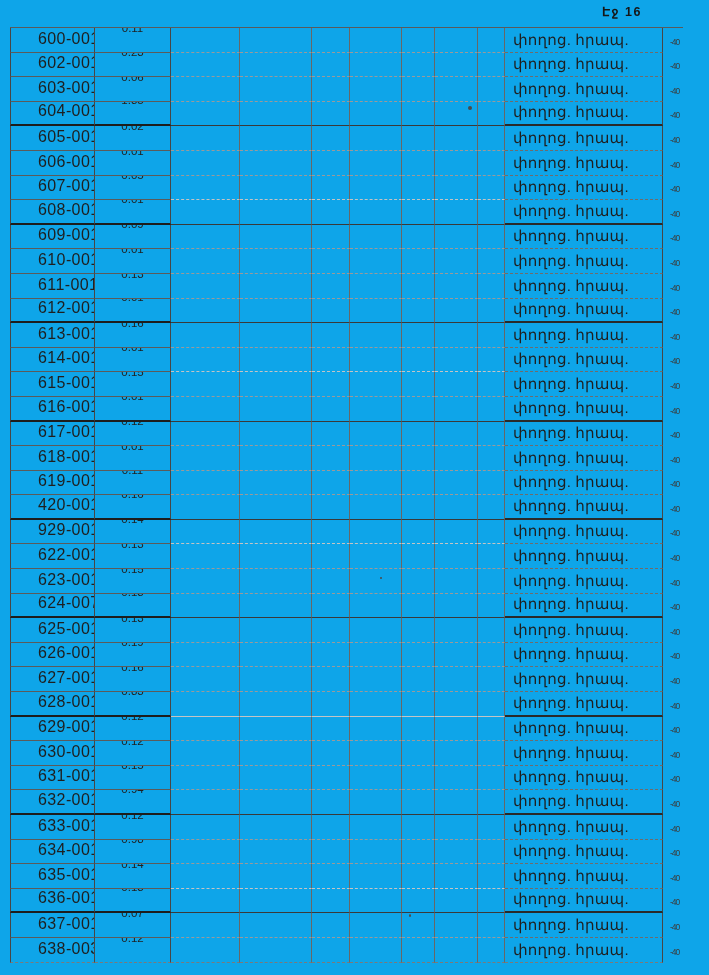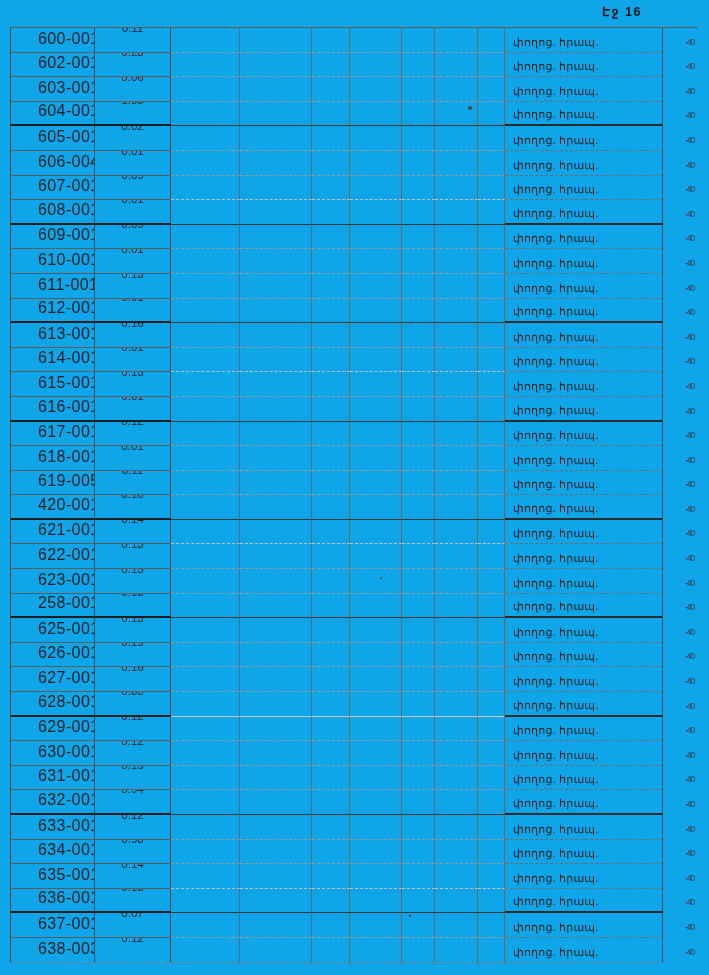--- a/index.html
+++ b/index.html
@@ -20,30 +20,30 @@
   .cell{
     box-sizing:border-box;display:flex;align-items:flex-end;
     border-right:1px solid #474747;border-bottom:1px solid #5b5b5b;
     overflow:hidden;white-space:nowrap;
   }
   .row .cell:first-child{border-left:1px solid #474747;}
   .c0{width:85px;padding:0 0 4px 27px;font-size:16px;letter-spacing:.4px;}
   .c1{width:76px;justify-content:center;padding-bottom:18px;font-size:11.5px;}
   .c2{width:69px;} .c3{width:72px;} .c4{width:38px;} .c5{width:52px;}
   .c6{width:33px;} .c7{width:43px;} .c8{width:27px;}
-  .c9{width:158px;padding:0 0 3px 8px;font-size:11px;letter-spacing:.2px;}
+  .c9{width:158px;padding:0 0 3px 8px;font-size:15px;letter-spacing:.2px;}
   .cell.empty{border-bottom:1px dashed #9a9a9a;border-right-color:#676767;}
   .cell.c9{border-bottom:1px dashed #6d6d6d;}
   .row.heavy .cell{border-bottom:2px solid #1d1d1d;}
   .row.heavy .cell.empty{border-bottom:1px solid #3a3a3a;}
   .row.heavy .cell.c9{border-bottom:2px solid #2a2a2a;}
   .row:nth-child(7n) .cell.empty{border-bottom-color:#c4c4c4;}
   .row:last-child .cell{border-bottom:1px dashed #7a7a7a;}
   .edge{
-    width:13px;margin-left:22px;overflow:hidden;white-space:nowrap;
+    width:13px;margin-left:7px;overflow:hidden;white-space:nowrap;
     display:flex;align-items:flex-end;padding-bottom:6px;
     font-size:8.5px;color:#3c3c3c;letter-spacing:-1px;
   }
   .speck{position:absolute;background:#4a4a4a;border-radius:50%;}
   .speck.s1{left:468px;top:106px;width:4px;height:4px;}
   .speck.s2{left:380px;top:577px;width:2px;height:2px;}
   .speck.s3{left:409px;top:914px;width:2px;height:3px;}
 </style>
 </head>
 <body>
@@ -111,21 +111,21 @@
         <div class="cell c3 empty"></div>
         <div class="cell c4 empty"></div>
         <div class="cell c5 empty"></div>
         <div class="cell c6 empty"></div>
         <div class="cell c7 empty"></div>
         <div class="cell c8 empty"></div>
         <div class="cell c9">փողոց. հրապ.</div>
         <div class="edge">-40</div>
       </div>
       <div class="row">
-        <div class="cell c0">606-004</div>
+        <div class="cell c0">606-001</div>
         <div class="cell c1">0.01</div>
         <div class="cell c2 empty"></div>
         <div class="cell c3 empty"></div>
         <div class="cell c4 empty"></div>
         <div class="cell c5 empty"></div>
         <div class="cell c6 empty"></div>
         <div class="cell c7 empty"></div>
         <div class="cell c8 empty"></div>
         <div class="cell c9">փողոց. հրապ.</div>
         <div class="edge">-40</div>
@@ -280,21 +280,21 @@
         <div class="cell c3 empty"></div>
         <div class="cell c4 empty"></div>
         <div class="cell c5 empty"></div>
         <div class="cell c6 empty"></div>
         <div class="cell c7 empty"></div>
         <div class="cell c8 empty"></div>
         <div class="cell c9">փողոց. հրապ.</div>
         <div class="edge">-40</div>
       </div>
       <div class="row">
-        <div class="cell c0">619-005</div>
+        <div class="cell c0">619-001</div>
         <div class="cell c1">0.11</div>
         <div class="cell c2 empty"></div>
         <div class="cell c3 empty"></div>
         <div class="cell c4 empty"></div>
         <div class="cell c5 empty"></div>
         <div class="cell c6 empty"></div>
         <div class="cell c7 empty"></div>
         <div class="cell c8 empty"></div>
         <div class="cell c9">փողոց. հրապ.</div>
         <div class="edge">-40</div>
@@ -306,21 +306,21 @@
         <div class="cell c3 empty"></div>
         <div class="cell c4 empty"></div>
         <div class="cell c5 empty"></div>
         <div class="cell c6 empty"></div>
         <div class="cell c7 empty"></div>
         <div class="cell c8 empty"></div>
         <div class="cell c9">փողոց. հրապ.</div>
         <div class="edge">-40</div>
       </div>
       <div class="row">
-        <div class="cell c0">621-001</div>
+        <div class="cell c0">929-001</div>
         <div class="cell c1">0.14</div>
         <div class="cell c2 empty"></div>
         <div class="cell c3 empty"></div>
         <div class="cell c4 empty"></div>
         <div class="cell c5 empty"></div>
         <div class="cell c6 empty"></div>
         <div class="cell c7 empty"></div>
         <div class="cell c8 empty"></div>
         <div class="cell c9">փողոց. հրապ.</div>
         <div class="edge">-40</div>
@@ -345,21 +345,21 @@
         <div class="cell c3 empty"></div>
         <div class="cell c4 empty"></div>
         <div class="cell c5 empty"></div>
         <div class="cell c6 empty"></div>
         <div class="cell c7 empty"></div>
         <div class="cell c8 empty"></div>
         <div class="cell c9">փողոց. հրապ.</div>
         <div class="edge">-40</div>
       </div>
       <div class="row heavy">
-        <div class="cell c0">258-001</div>
+        <div class="cell c0">624-007</div>
         <div class="cell c1">0.13</div>
         <div class="cell c2 empty"></div>
         <div class="cell c3 empty"></div>
         <div class="cell c4 empty"></div>
         <div class="cell c5 empty"></div>
         <div class="cell c6 empty"></div>
         <div class="cell c7 empty"></div>
         <div class="cell c8 empty"></div>
         <div class="cell c9">փողոց. հրապ.</div>
         <div class="edge">-40</div>

